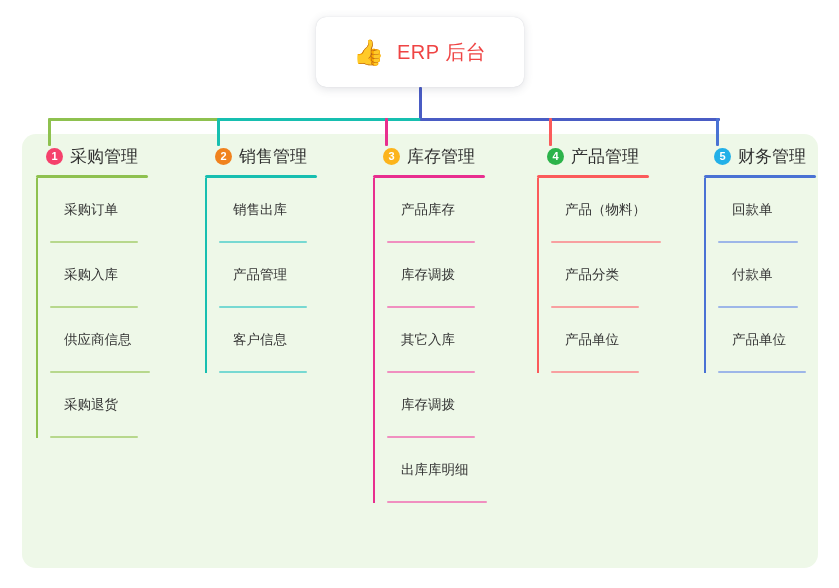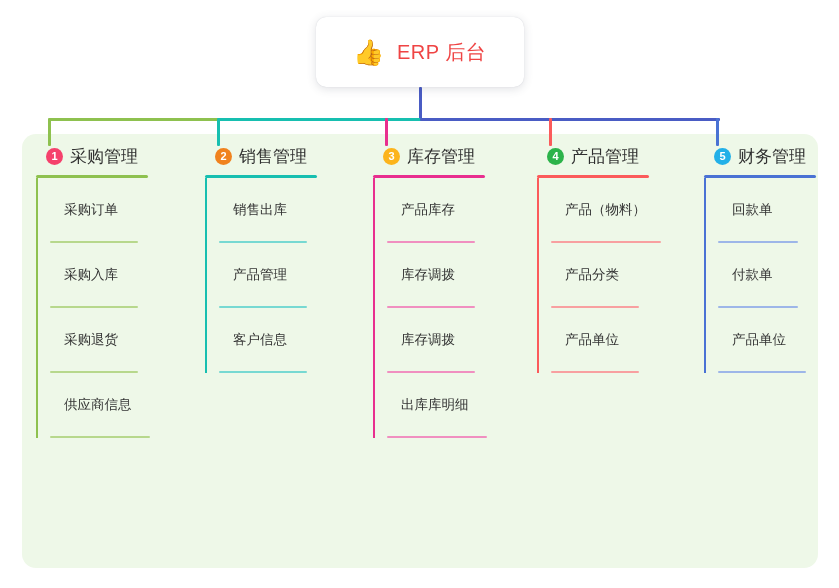--- a/index.html
+++ b/index.html
@@ -178,27 +178,27 @@
         <div class="spine" style="background: rgb(142, 193, 79); left: 2px;"></div>
         <div class="item">
           <span class="item-label">采购订单</span>
           <div class="item-rule" style="background: rgb(183, 216, 140); width: 88px;"></div>
         </div>
         <div class="item">
           <span class="item-label">采购入库</span>
           <div class="item-rule" style="background: rgb(183, 216, 140); width: 88px;"></div>
         </div>
         <div class="item">
+          <span class="item-label">供应商信息</span>
+          <div class="item-rule" style="background: rgb(183, 216, 140); width: 100px;"></div>
+        </div>
+        <div class="item">
           <span class="item-label">采购退货</span>
           <div class="item-rule" style="background: rgb(183, 216, 140); width: 88px;"></div>
         </div>
-        <div class="item">
-          <span class="item-label">供应商信息</span>
-          <div class="item-rule" style="background: rgb(183, 216, 140); width: 100px;"></div>
-        </div>
       </div>
     </div>
     <div class="branch" style="left: 203px; width: 150px;">
       <div class="branch-header">
         <span class="badge" style="background: rgb(240, 130, 30);">2</span>
         <span class="branch-title">销售管理</span>
       </div>
       <div class="header-rule" style="background: rgb(23, 191, 176); width: 112px; margin-left: 2px;"></div>
       <div class="items">
         <div class="spine" style="background: rgb(23, 191, 176); left: 2px;"></div>
@@ -226,20 +226,24 @@
         <div class="spine" style="background: rgb(232, 47, 143); left: 2px;"></div>
         <div class="item">
           <span class="item-label">产品库存</span>
           <div class="item-rule" style="background: rgb(240, 143, 192); width: 88px;"></div>
         </div>
         <div class="item">
           <span class="item-label">库存调拨</span>
           <div class="item-rule" style="background: rgb(240, 143, 192); width: 88px;"></div>
         </div>
         <div class="item">
+          <span class="item-label">其它入库</span>
+          <div class="item-rule" style="background: rgb(240, 143, 192); width: 88px;"></div>
+        </div>
+        <div class="item">
           <span class="item-label">库存调拨</span>
           <div class="item-rule" style="background: rgb(240, 143, 192); width: 88px;"></div>
         </div>
         <div class="item">
           <span class="item-label">出库库明细</span>
           <div class="item-rule" style="background: rgb(240, 143, 192); width: 100px;"></div>
         </div>
       </div>
     </div>
     <div class="branch" style="left: 535px; width: 160px;">

